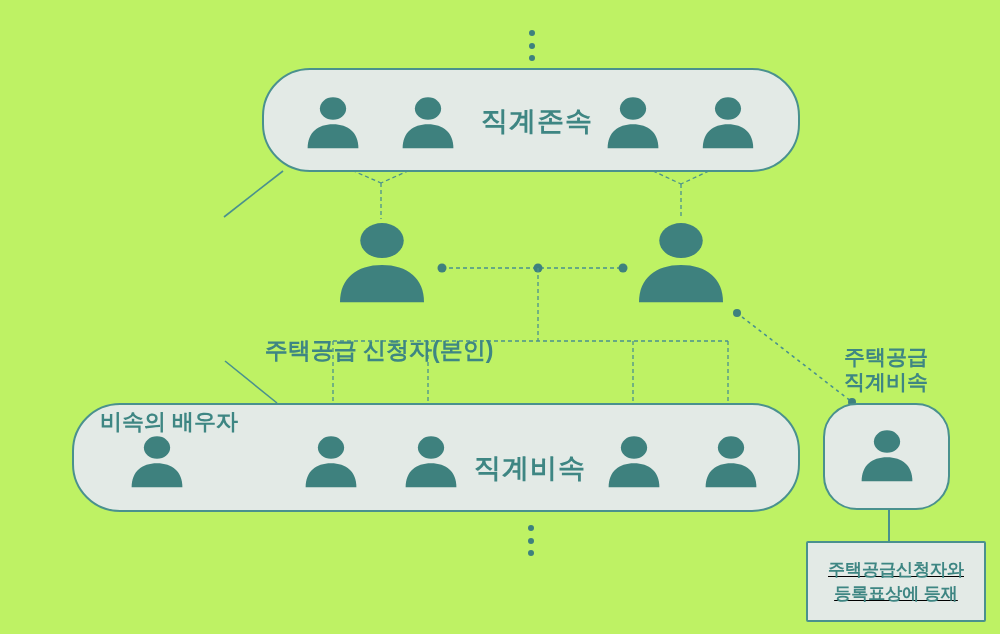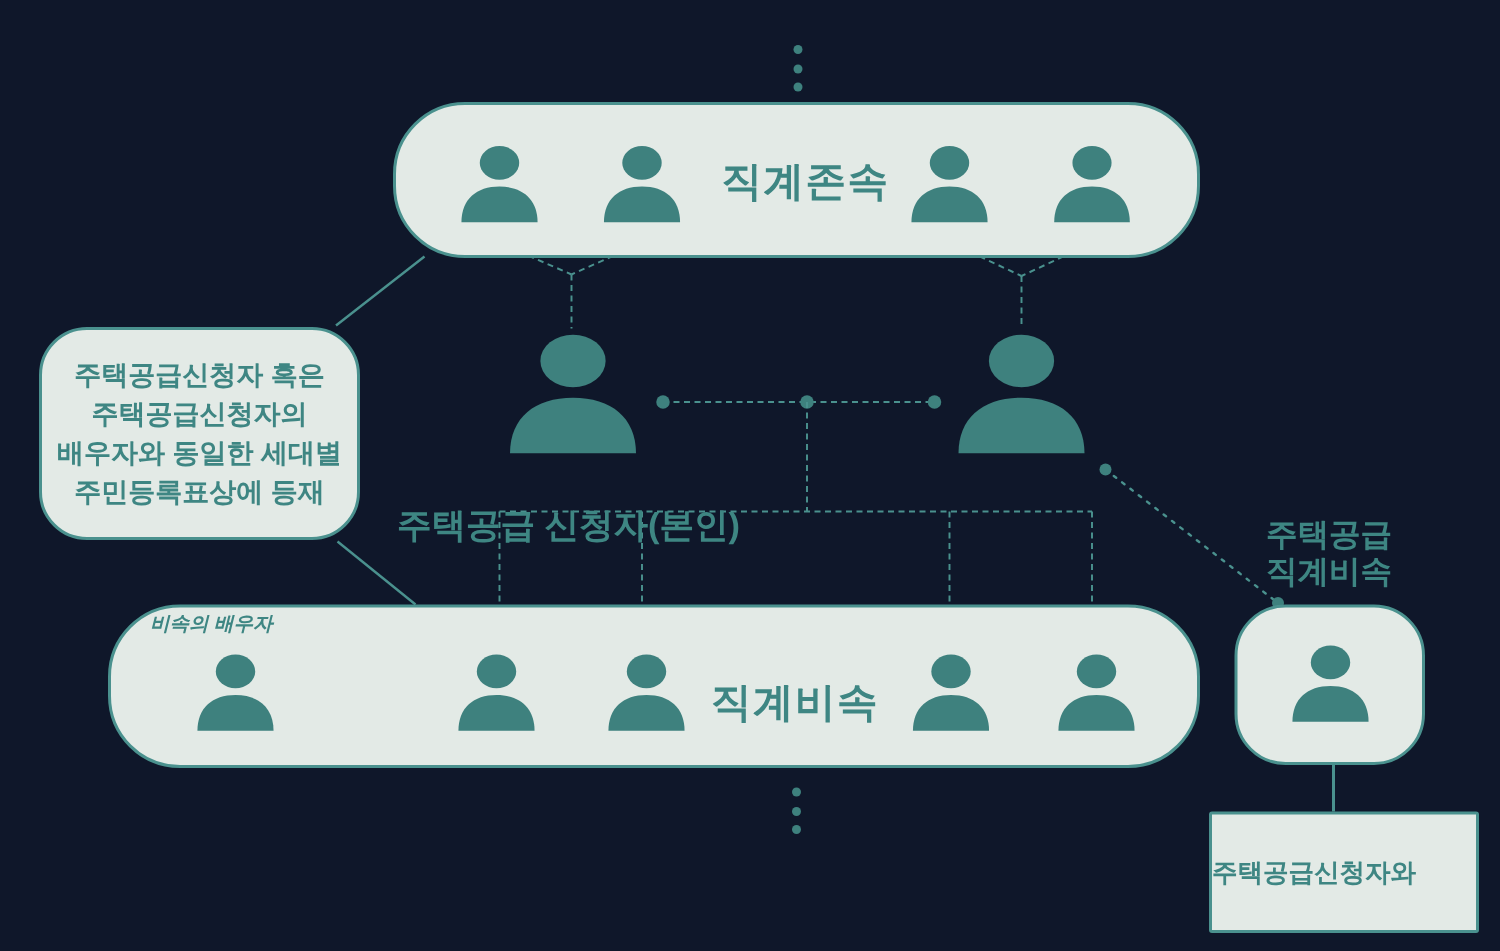--- a/index.html
+++ b/index.html
@@ -1,17 +1,17 @@
 <!DOCTYPE html>
 <html><head>
 <meta charset="utf-8">
 <style>
   html,body{margin:0;padding:0;background:#ffffff;}
   .canvas{
-    position:relative;width:1000px;height:634px;background:#0f172a;
+    position:relative;width:1000px;height:634px;background:#bef264;
     font-family:"Liberation Sans","DejaVu Sans",sans-serif;overflow:hidden;
   }
   .lines-layer{position:absolute;left:0;top:0;width:1000px;height:634px;pointer-events:none;}
   .solid{stroke:#4a918e;stroke-width:1.6;fill:none;}
   .solid2{stroke:#4a918e;stroke-width:2;fill:none;}
   .dash{stroke:#4a918e;stroke-width:1.3;stroke-dasharray:4 3;fill:none;}
   .fine-dash{stroke:#4a918e;stroke-width:1.4;stroke-dasharray:3 4;fill:none;}
   .diag-dot{stroke:#4a918e;stroke-width:1.6;stroke-dasharray:2 5;stroke-linecap:round;fill:none;}
   .cdot{fill:#3e817e;}
   .box{position:absolute;background:#e3eae6;border:2px solid #4a918e;box-sizing:border-box;}
@@ -22,21 +22,21 @@
   .group-title{font-size:27px;letter-spacing:1px;}
   .main-label{font-size:23px;margin-top:32px;}
   .note-lines span{display:block;}
   .left-note{
     left:26px;top:218px;width:214px;height:142px;border-radius:32px;
     display:flex;align-items:center;justify-content:center;
   }
   .left-note .note-lines{font-size:18px;line-height:26px;color:#3e8683;font-weight:bold;text-align:center;}
   .bottom-note{
     left:806px;top:541px;width:180px;height:81px;border-radius:2px;
-    display:flex;align-items:center;
+    display:flex;align-items:center;justify-content:center;text-decoration:underline;
   }
   .bottom-note .note-lines{font-size:17px;line-height:24px;color:#3e8683;font-weight:bold;text-align:center;}
   .spouse-desc-label{left:816px;top:344px;width:140px;font-size:21px;line-height:25px;text-align:center;}
 </style>
 </head>
 <body>
 
 <div class="canvas">
 
   <svg width="0" height="0" style="position:absolute">
@@ -133,31 +133,23 @@
 
   <svg class="person" style="left:334px;top:221px;width:96px;height:84px" viewBox="0 0 64 60" preserveAspectRatio="none">
       <use href="#person"></use>
     </svg>
   <div class="lbl center main-label" style="left:259px;top:303px;width:240px;">주택공급 신청자(본인)</div>
 
   <svg class="person" style="left:633px;top:221px;width:96px;height:84px" viewBox="0 0 64 60" preserveAspectRatio="none">
       <use href="#person"></use>
     </svg>
 
-  <div class="box left-note">
-    <div class="note-lines">
-      <span>주택공급신청자 혹은</span>
-      <span>주택공급신청자의</span>
-      <span>배우자와 동일한 세대별</span>
-      <span>주민등록표상에 등재</span>
-    </div>
-  </div>
 
   <div class="box round-big" style="left:72px;top:403px;width:728px;height:109px;"></div>
-  <div class="lbl" style="left:100px;top:407px;font-size:13px;font-style:italic;">비속의 배우자</div>
+  <div class="lbl" style="left:100px;top:407px;font-size:22px;">비속의 배우자</div>
   <svg class="person" style="left:128px;top:435px;width:58px;height:54px" viewBox="0 0 64 60" preserveAspectRatio="none">
       <use href="#person"></use>
     </svg>
   <svg class="person" style="left:302px;top:435px;width:58px;height:54px" viewBox="0 0 64 60" preserveAspectRatio="none">
       <use href="#person"></use>
     </svg>
   <svg class="person" style="left:402px;top:435px;width:58px;height:54px" viewBox="0 0 64 60" preserveAspectRatio="none">
       <use href="#person"></use>
     </svg>
   <svg class="person" style="left:605px;top:435px;width:58px;height:54px" viewBox="0 0 64 60" preserveAspectRatio="none">
@@ -173,16 +165,17 @@
     <span style="display:block">직계비속</span>
   </div>
   <div class="box" style="left:823px;top:403px;width:127px;height:107px;border-radius:34px;"></div>
   <svg class="person" style="left:858px;top:429px;width:58px;height:54px" viewBox="0 0 64 60" preserveAspectRatio="none">
       <use href="#person"></use>
     </svg>
 
   <div class="box bottom-note">
     <div class="note-lines">
       <span>주택공급신청자와</span>
+      <span>등록표상에 등재</span>
     </div>
   </div>
 
 </div>
 
 </body></html>

